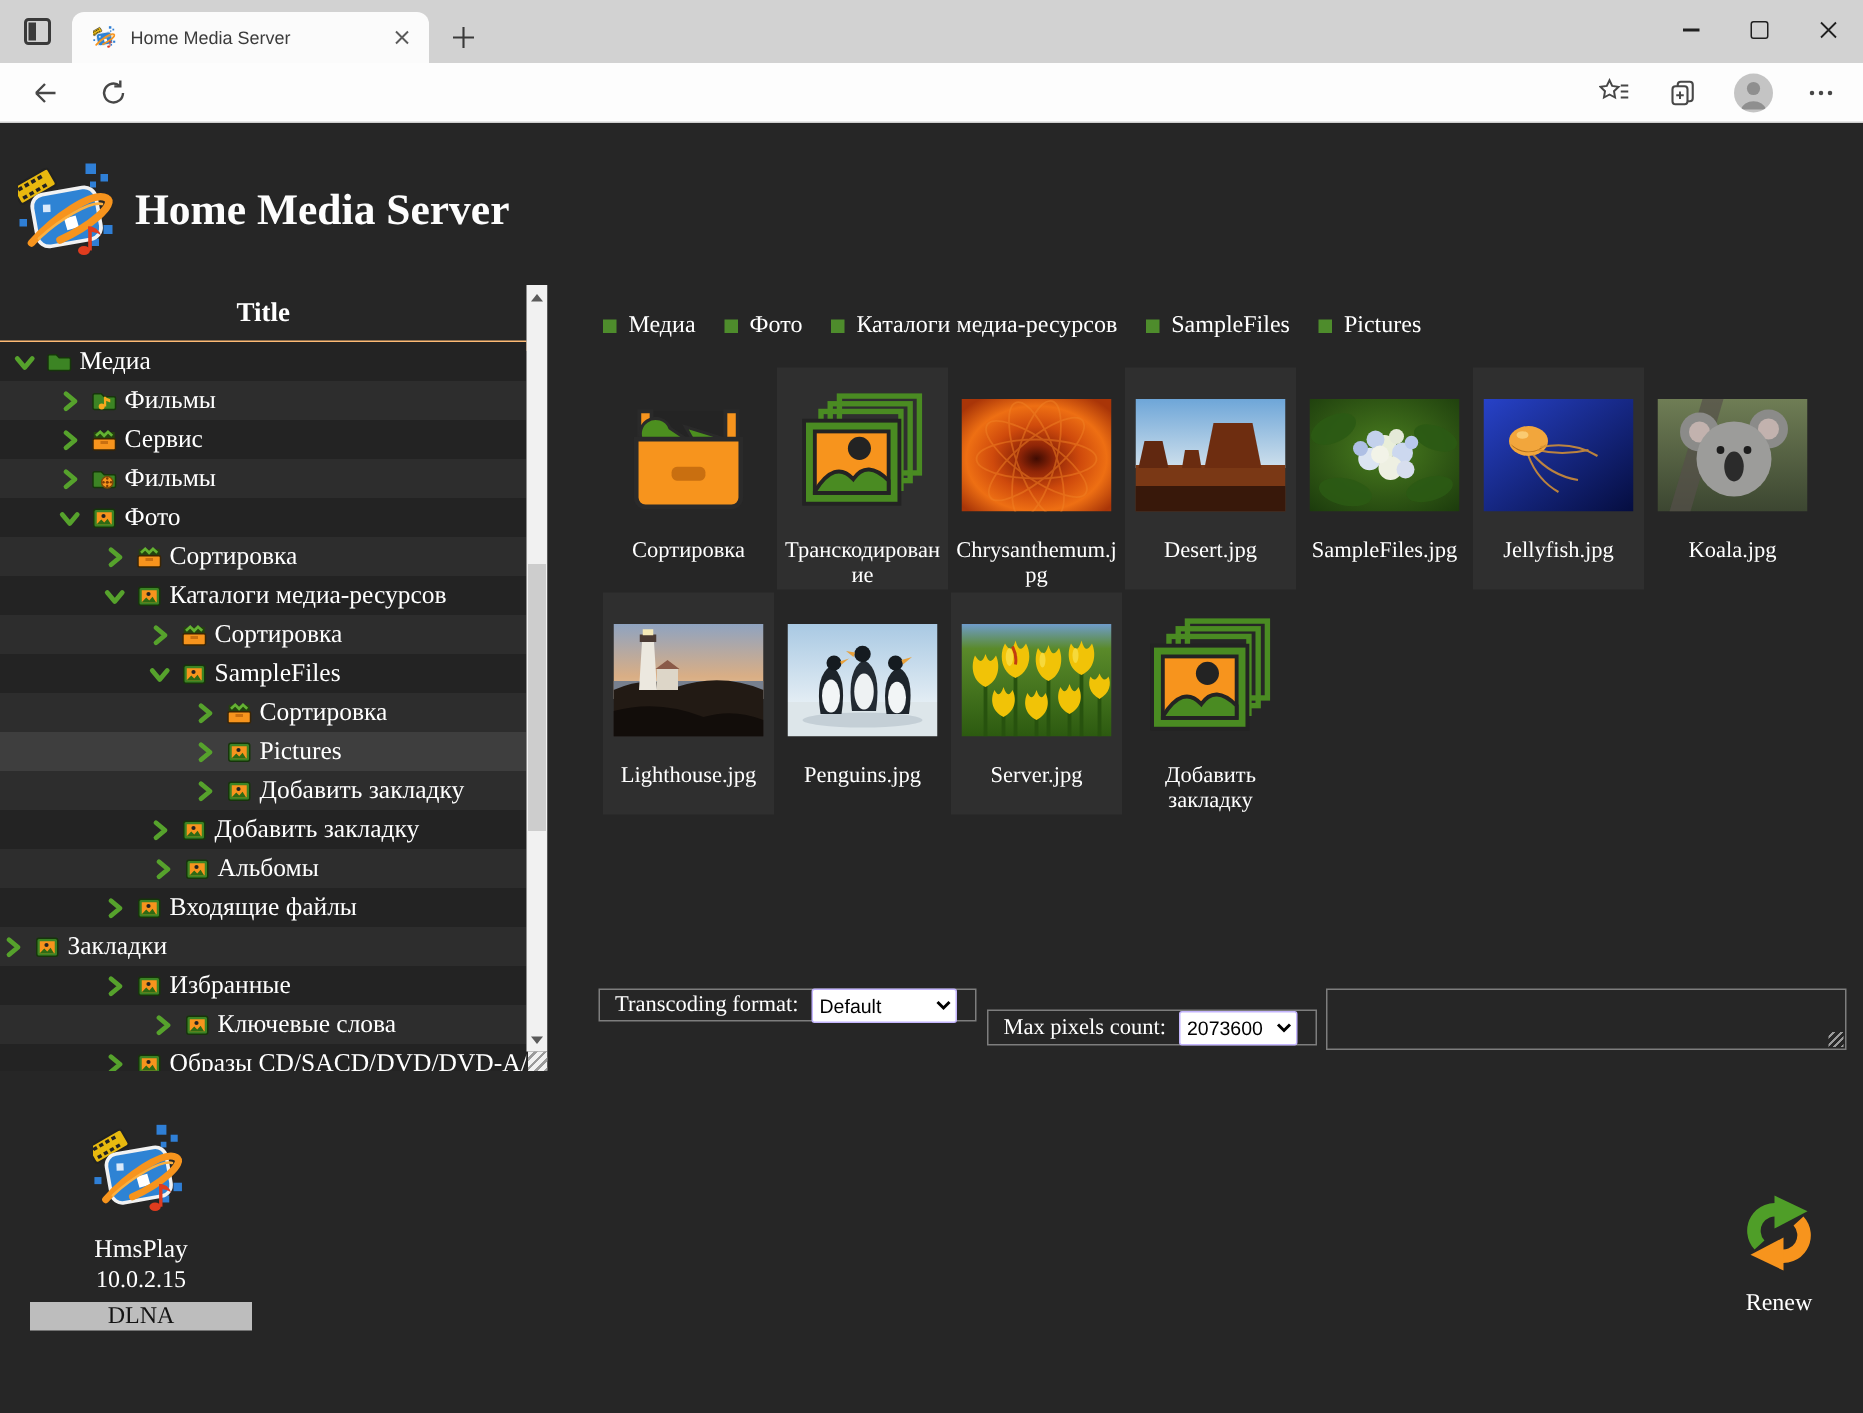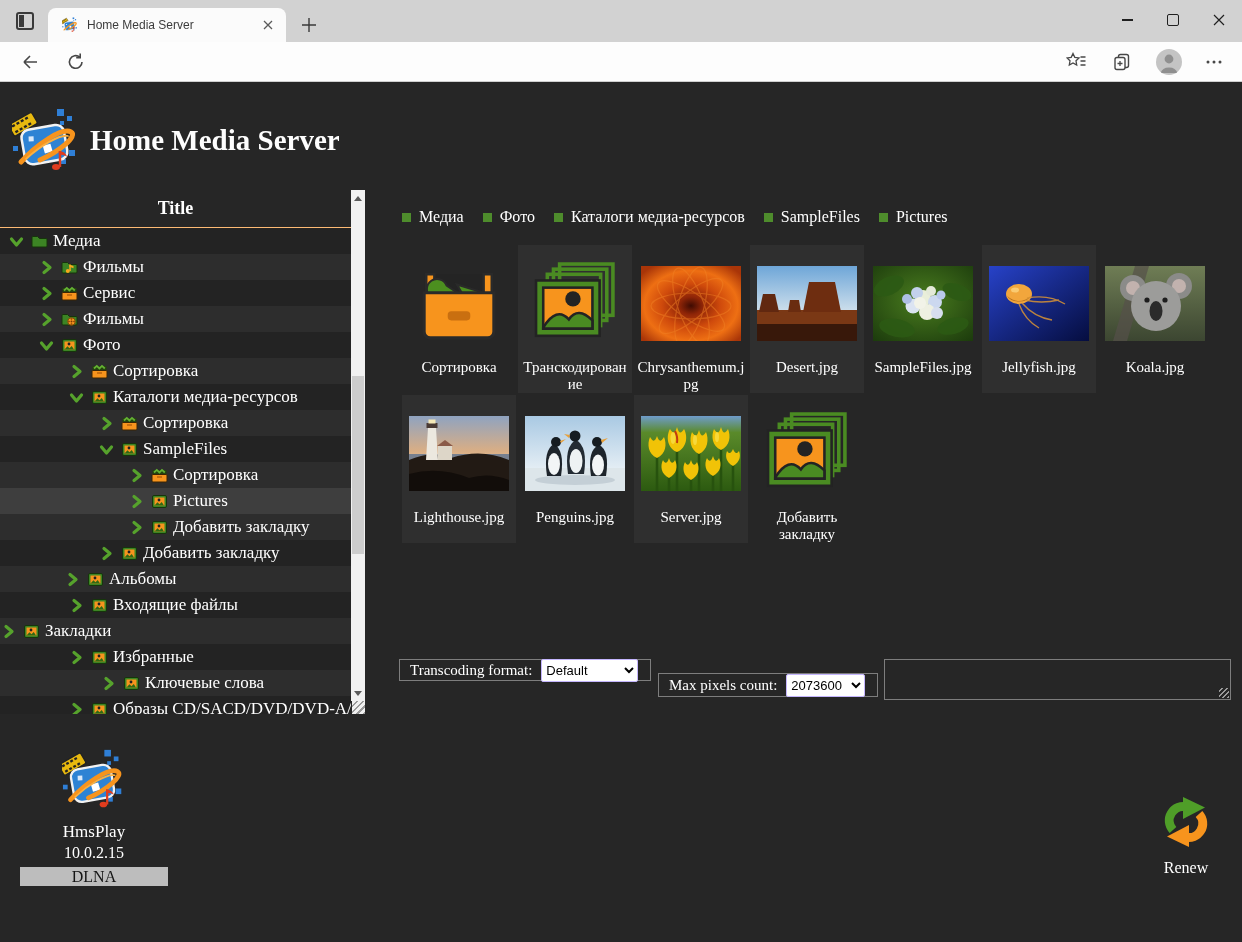--- a/index.html
+++ b/index.html
@@ -404,21 +404,21 @@
                 <path d="M6 3.5 l6 5 -6 5" stroke="#56a22c" stroke-width="3.2" fill="none" stroke-linecap="round" stroke-linejoin="round"></path>
               </svg></span>
             <span class="mini"><svg viewBox="0 0 17 17">
                 <rect x="1.5" y="2.5" width="14" height="12" rx="1.5" fill="#3c8424" stroke="#16350b"></rect>
                 <rect x="3.5" y="4.5" width="10" height="8" fill="#f7941d"></rect>
                 <circle cx="8" cy="7" r="1.4" fill="#222"></circle>
                 <path d="M3.5 12.5 l3-3.2 2 2 2.2-2.4 2.3 3.6z" fill="#2f6a14"></path>
               </svg></span>
             <span class="tree-label">Добавить закладку</span>
           </div>
-          <div class="tree-row" style="padding-left: 64px;">
+          <div class="tree-row" style="padding-left: 100px;">
             <span class="chev"><svg viewBox="0 0 17 17">
                 <path d="M6 3.5 l6 5 -6 5" stroke="#56a22c" stroke-width="3.2" fill="none" stroke-linecap="round" stroke-linejoin="round"></path>
               </svg></span>
             <span class="mini"><svg viewBox="0 0 17 17">
                 <rect x="1.5" y="2.5" width="14" height="12" rx="1.5" fill="#3c8424" stroke="#16350b"></rect>
                 <rect x="3.5" y="4.5" width="10" height="8" fill="#f7941d"></rect>
                 <circle cx="8" cy="7" r="1.4" fill="#222"></circle>
                 <path d="M3.5 12.5 l3-3.2 2 2 2.2-2.4 2.3 3.6z" fill="#2f6a14"></path>
               </svg></span>
             <span class="tree-label">Альбомы</span>

